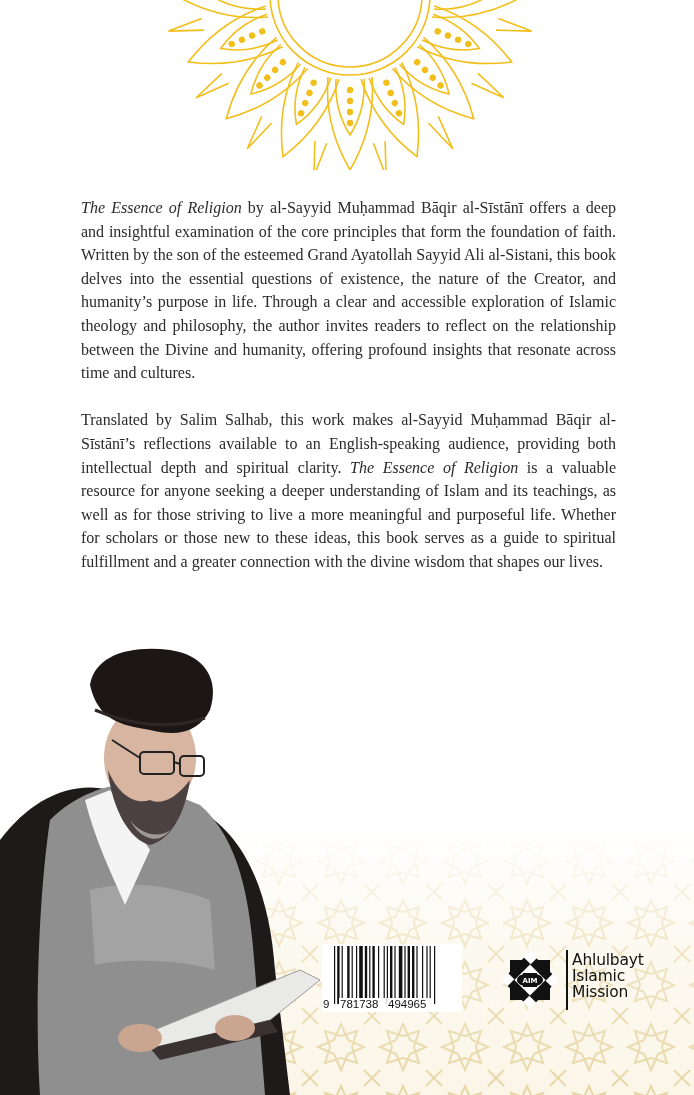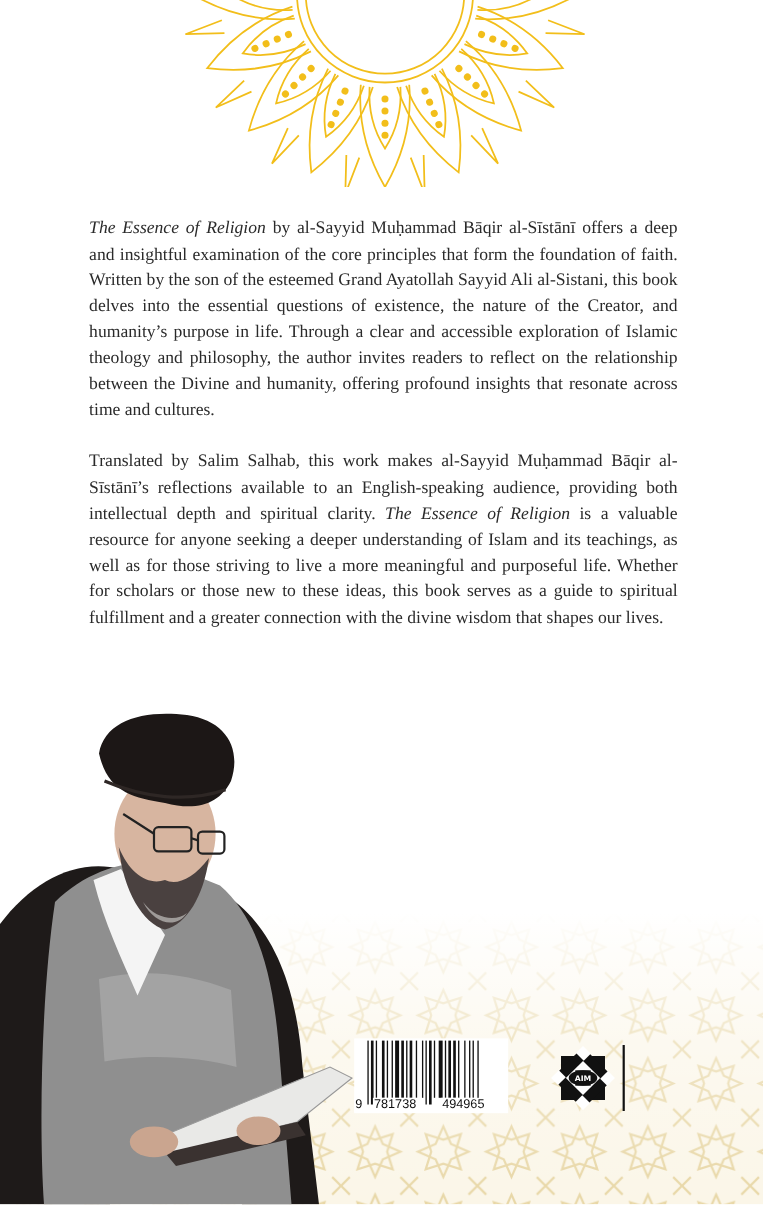--- a/index.html
+++ b/index.html
@@ -75,21 +75,21 @@
       color: #111;
       line-height: 13px;
     }
     .barcode-digits span {
       position: absolute;
       background: #fff;
       padding: 0 1px;
     }
     .bd-first { left: 0px; }
     .bd-left { left: 17px; }
-    .bd-right { left: 79px; }
+    .bd-right { left: 65px; }
     .publisher {
       position: absolute;
       left: 500px;
       top: 948px;
       width: 170px;
       height: 62px;
     }
     .publisher .emblem {
       position: absolute;
       left: 0;
@@ -340,13 +340,18 @@
       <rect x="-7" y="-7" width="14" height="14" fill="#111"></rect>
       <rect x="-27" y="-5" width="9" height="10" fill="#fff" transform="rotate(45 -22 0)"></rect>
       <rect x="18" y="-5" width="9" height="10" fill="#fff" transform="rotate(45 22 0)"></rect>
       <rect x="-5" y="-27" width="10" height="9" fill="#fff" transform="rotate(45 0 -22)"></rect>
       <rect x="-5" y="18" width="10" height="9" fill="#fff" transform="rotate(45 0 22)"></rect>
       <ellipse cx="0" cy="0" rx="13" ry="7" fill="#111"></ellipse>
       <text x="0" y="3" text-anchor="middle" font-family="DejaVu Sans, sans-serif" font-size="7" font-weight="bold" fill="#fff">AIM</text>
     </g>
   </svg>
   <div class="divider"></div>
+  <div class="name">
+    <span>Ahlulbayt</span>
+    <span>Islamic</span>
+    <span>Mission</span>
+  </div>
 </div>
 
 </body></html>

